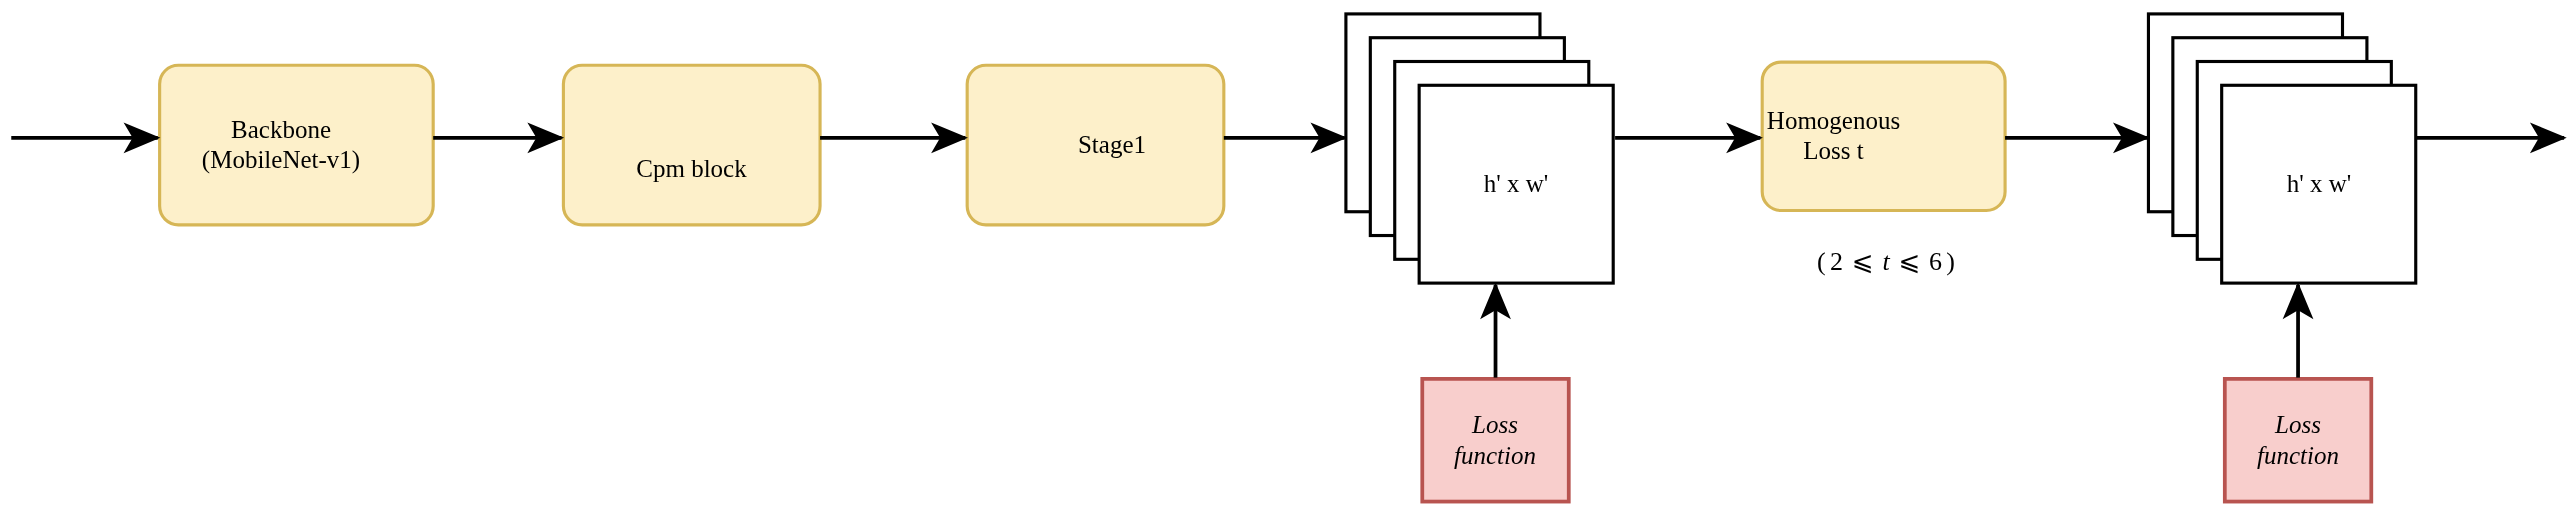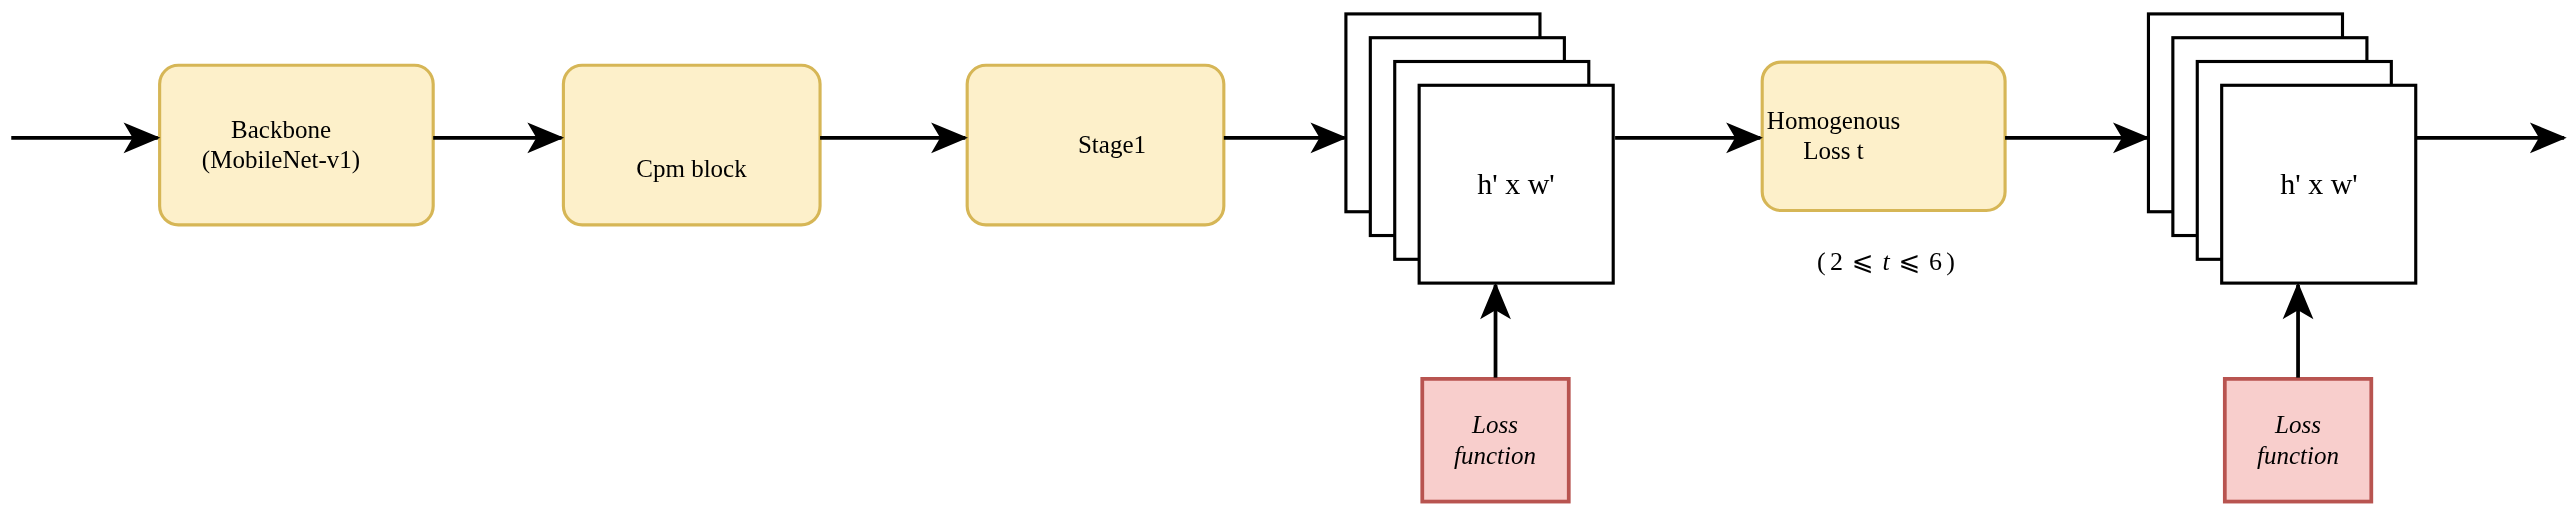--- a/index.html
+++ b/index.html
@@ -34,21 +34,21 @@
     text-align: center;
     line-height: 1.22;
     color: #000000;
     pointer-events: none;
     white-space: pre;
   }
   .rounded-label {
     font-size: 25px;
   }
   .card-label {
-    font-size: 30px;
+    font-size: 25px;
     align-items: center;
   }
   .loss-label {
     font-size: 25px;
     font-style: italic;
   }
   .formula-label {
     font-size: 26px;
     font-style: normal;
   }

